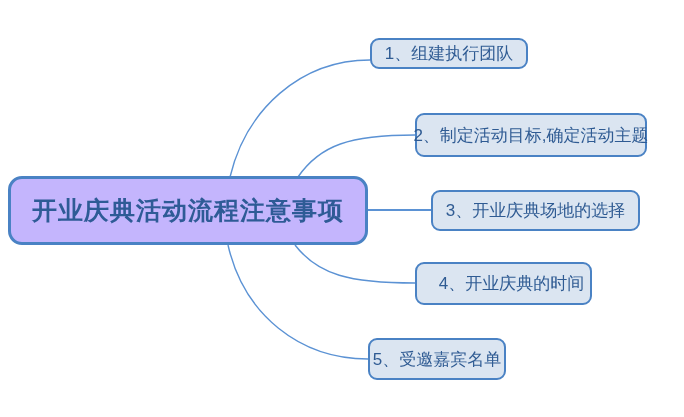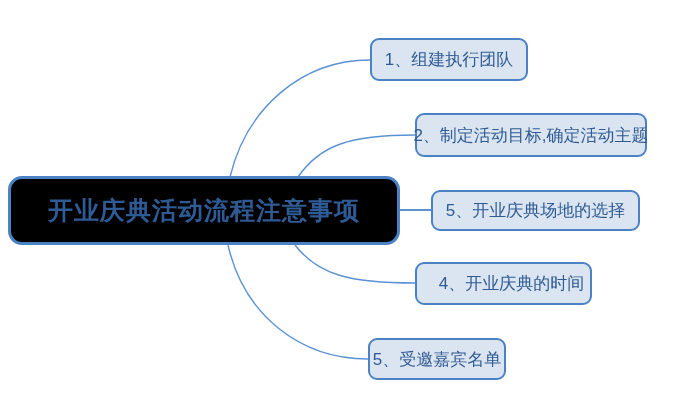--- a/index.html
+++ b/index.html
@@ -28,39 +28,39 @@
     position: absolute;
     box-sizing: border-box;
     display: flex;
     align-items: center;
     justify-content: center;
     white-space: nowrap;
   }
   .central-node {
     left: 8px;
     top: 176px;
-    width: 392px;
+    width: 360px;
     height: 69px;
-    background: #000000;
+    background: #c4b5fd;
     border: 3px solid #4a82c4;
     border-radius: 14px;
     color: #2e5b96;
     font-size: 25px;
     font-weight: bold;
     letter-spacing: 1px;
   }
   .branch-node {
     background: #dbe5f1;
     border: 2px solid #4a82c4;
     border-radius: 9px;
     color: #2f5b93;
     font-size: 17px;
     font-weight: normal;
   }
-  .b1 { left: 370px; top: 38px;  width: 158px; height: 43px; }
+  .b1 { left: 370px; top: 38px;  width: 158px; height: 31px; }
   .b2 { left: 415px; top: 113px; width: 232px; height: 44px; }
   .b3 { left: 431px; top: 190px; width: 209px; height: 41px; }
   .b4 { left: 415px; top: 262px; width: 177px; height: 43px; padding-left: 16px; }
   .b5 { left: 368px; top: 338px; width: 138px; height: 42px; }
 </style>
 </head>
 <body>
 
 <div id="canvas">
 
@@ -76,19 +76,19 @@
 
     <path d="M 228 245 C 244 315 300 359 368 359" fill="none" stroke="#5b92d4" stroke-width="1.4"></path>
   </svg>
 
   <div class="node central-node">开业庆典活动流程注意事项</div>
 
   <div class="node branch-node b1">1、组建执行团队</div>
 
   <div class="node branch-node b2">2、制定活动目标,确定活动主题</div>
 
-  <div class="node branch-node b3">5、开业庆典场地的选择</div>
+  <div class="node branch-node b3">3、开业庆典场地的选择</div>
 
   <div class="node branch-node b4">4、开业庆典的时间</div>
 
   <div class="node branch-node b5">5、受邀嘉宾名单</div>
 
 </div>
 
 </body></html>

